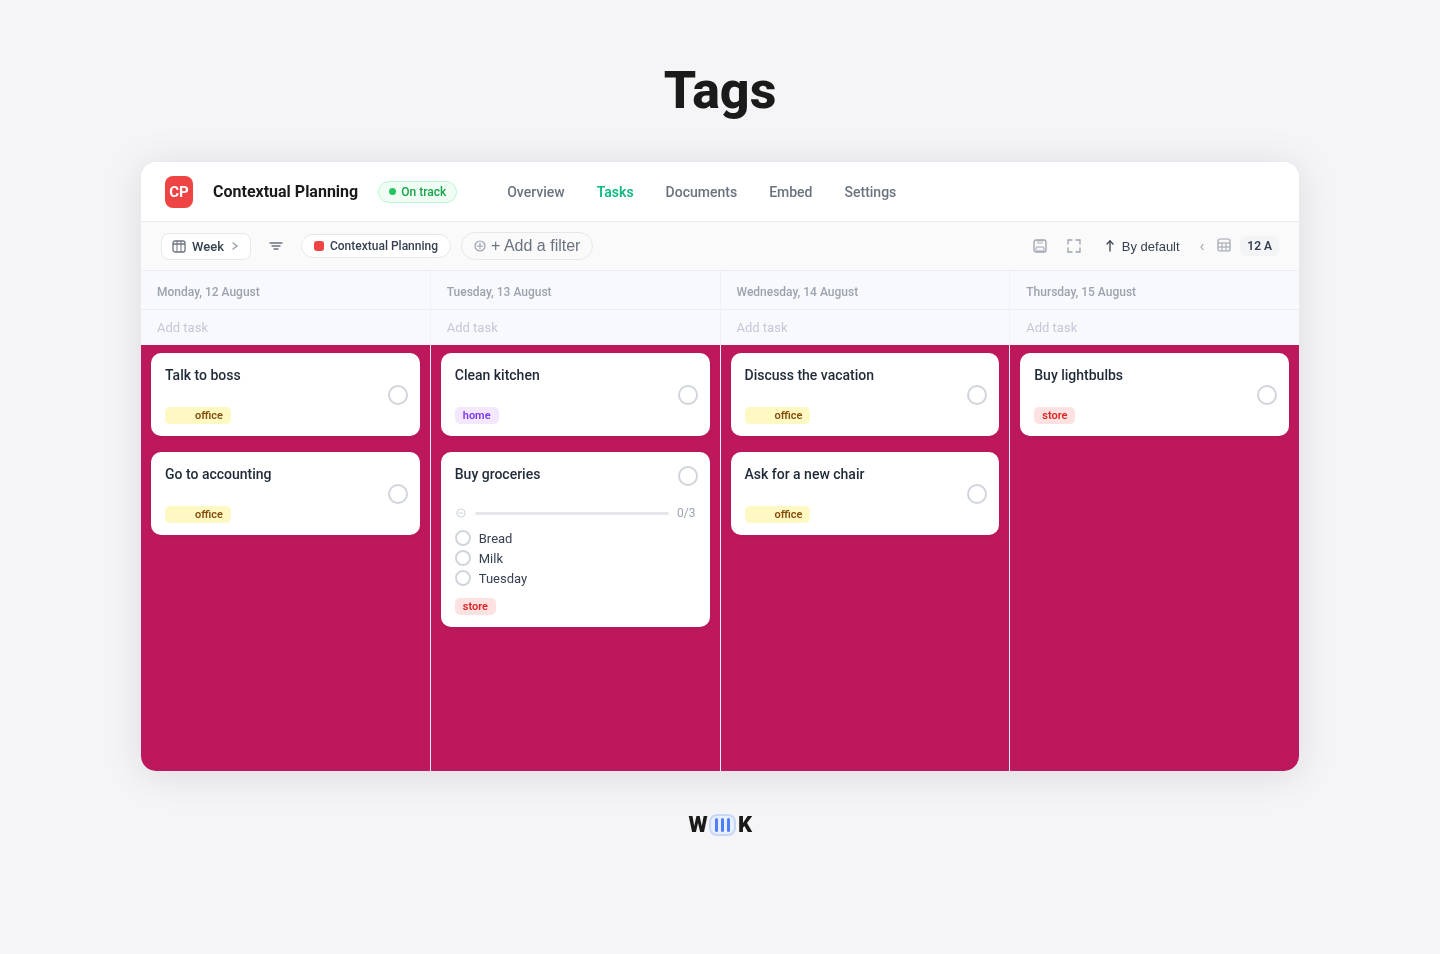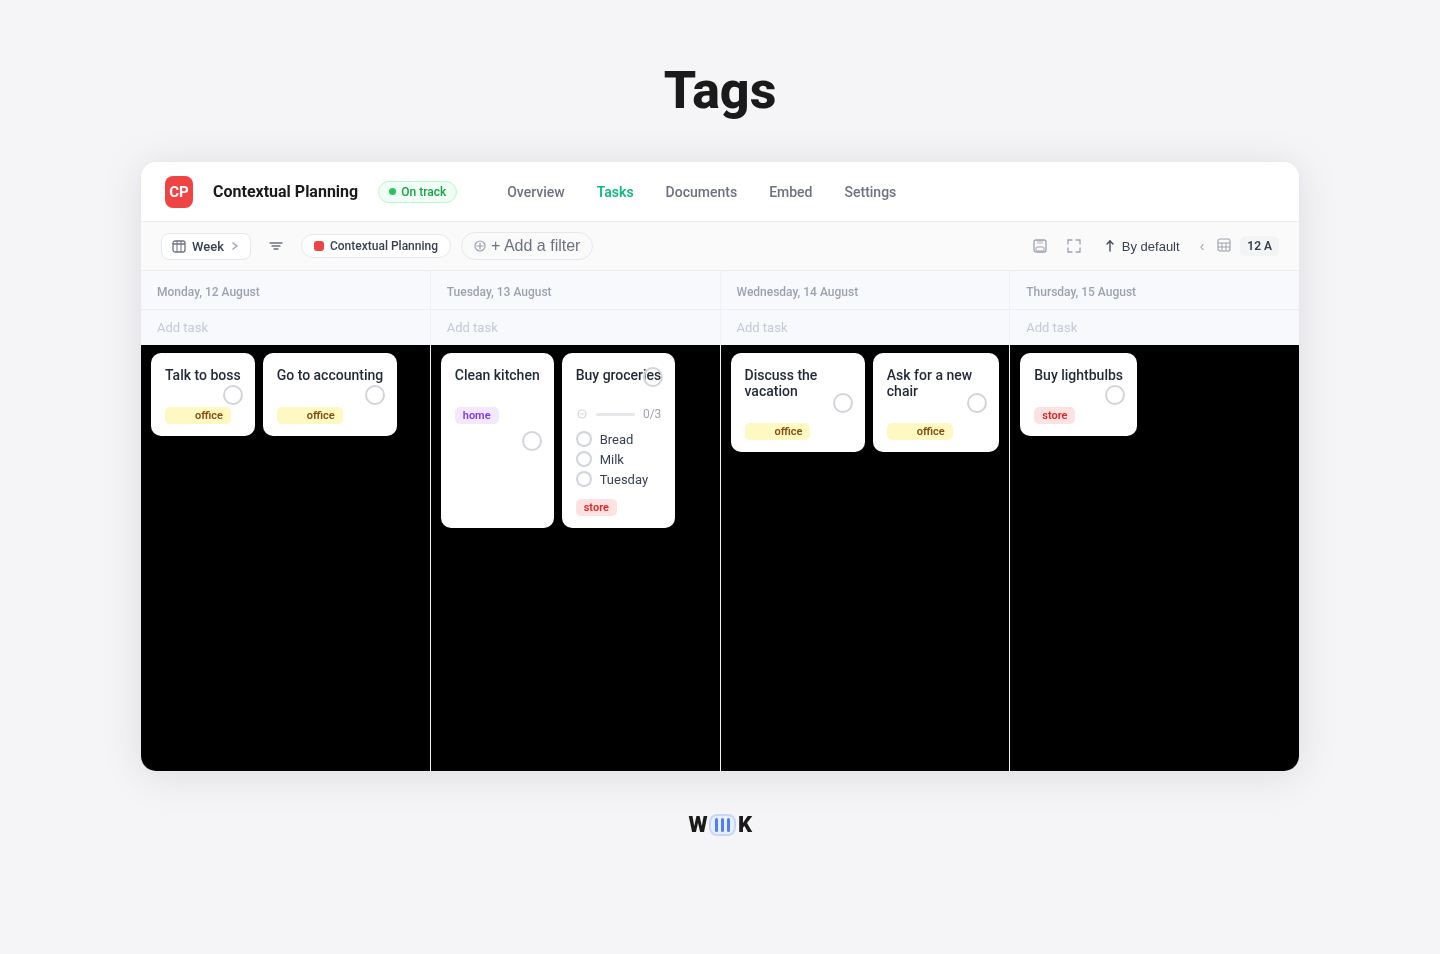--- a/index.html
+++ b/index.html
@@ -223,21 +223,21 @@
 
     
     .week-grid {
       display: grid;
       grid-template-columns: repeat(4, 1fr);
       min-height: 500px;
       background: #f0f1f8;
       gap: 1px;
     }
     .day-column {
-      background: #000000;
+      background: #be185d;
       padding: 0;
       display: flex;
       flex-direction: column;
     }
     .day-header {
       padding: 14px 16px 10px;
       font-size: 12px;
       font-weight: 500;
       color: #9ca3af;
       background: #f8f9fc;
@@ -246,22 +246,22 @@
     .add-task-row {
       padding: 10px 16px;
       font-size: 13px;
       color: #c4c9d8;
       cursor: pointer;
       background: #f8f9fc;
     }
     .tasks-area {
       padding: 8px 10px;
       display: flex;
-      flex-direction: row;
-      gap: 8px;
+      flex-direction: column;
+      gap: 16px;
     }
     .task-card {
       background: #fff;
       border-radius: 10px;
       padding: 14px 14px 12px;
       box-shadow: 0 1px 4px rgba(0,0,0,0.06);
       position: relative;
     }
     .task-title {
       font-size: 14px;

